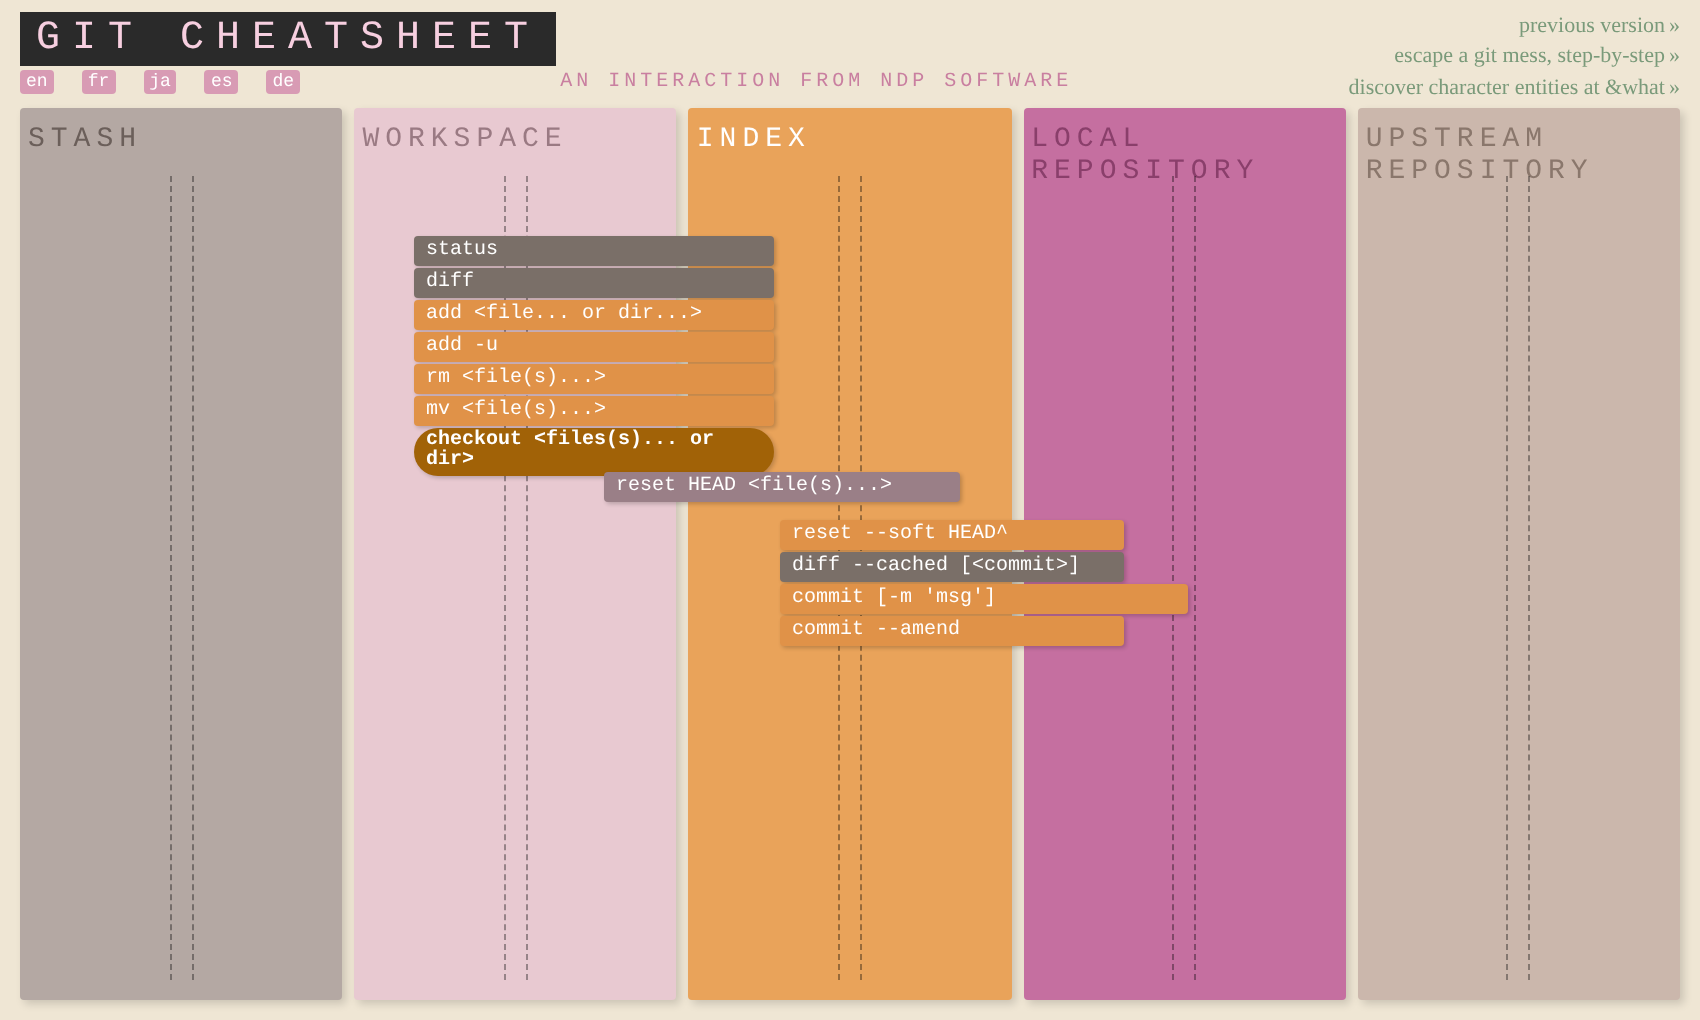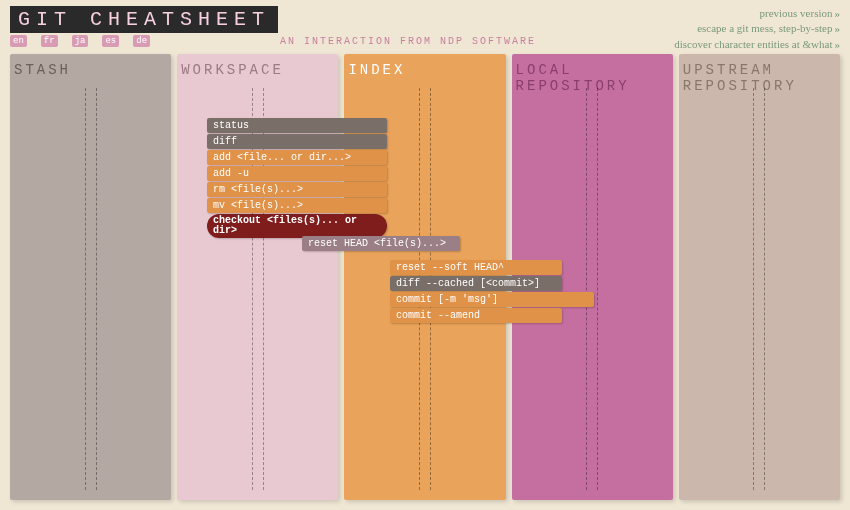--- a/index.html
+++ b/index.html
@@ -77,21 +77,21 @@
     color: #fff; padding: 1px 6px;
     display: flex; align-items: center;
     border-radius: 2px;
     box-shadow: 1px 1px 2px rgba(0,0,0,0.2);
     pointer-events: auto; cursor: pointer;
     white-space: nowrap; overflow: hidden;
   }
   .cmd.tall { height: 24px; white-space: normal; line-height: 1.05; font-weight: bold; }
   .bg-gray   { background: #7a6f68; }
   .bg-orange { background: #e09248; }
-  .bg-dkora  { background: #7f1d1d; border-radius: 12px; }
+  .bg-dkora  { background: #a16207; border-radius: 12px; }
   .bg-mauve  { background: #9a7f87; }
 </style>
 </head>
 <body>
 
 <div class="header">
   <div class="title-block">
     <div style="display:flex;align-items:flex-end;gap:6px;">
       <span class="title">GIT CHEATSHEET</span>
     </div>
@@ -138,18 +138,18 @@
 
 <div class="cmds">
   <div class="cmd bg-gray" style="top:118px; left:207px; width:180px;">status</div>
   <div class="cmd bg-gray" style="top:134px; left:207px; width:180px;">diff</div>
   <div class="cmd bg-orange" style="top:150px; left:207px; width:180px;">add &lt;file... or dir...&gt;</div>
   <div class="cmd bg-orange" style="top:166px; left:207px; width:180px;">add -u</div>
   <div class="cmd bg-orange" style="top:182px; left:207px; width:180px;">rm &lt;file(s)...&gt;</div>
   <div class="cmd bg-orange" style="top:198px; left:207px; width:180px;">mv &lt;file(s)...&gt;</div>
   <div class="cmd bg-dkora tall" style="top:214px; left:207px; width:180px;">checkout &lt;files(s)... or dir&gt;</div>
 
-  <div class="cmd bg-mauve" style="top:236px; left:302px; width:158px;">reset HEAD &lt;file(s)...&gt;</div>
+  <div class="cmd bg-mauve" style="top:236px; left:302px; width:178px;">reset HEAD &lt;file(s)...&gt;</div>
   <div class="cmd bg-orange" style="top:260px; left:390px; width:172px;">reset --soft HEAD^</div>
   <div class="cmd bg-gray" style="top:276px; left:390px; width:172px;">diff --cached [&lt;commit&gt;]</div>
   <div class="cmd bg-orange" style="top:292px; left:390px; width:204px;">commit [-m 'msg']</div>
   <div class="cmd bg-orange" style="top:308px; left:390px; width:172px;">commit --amend</div>
 </div>
 
 </body></html>

